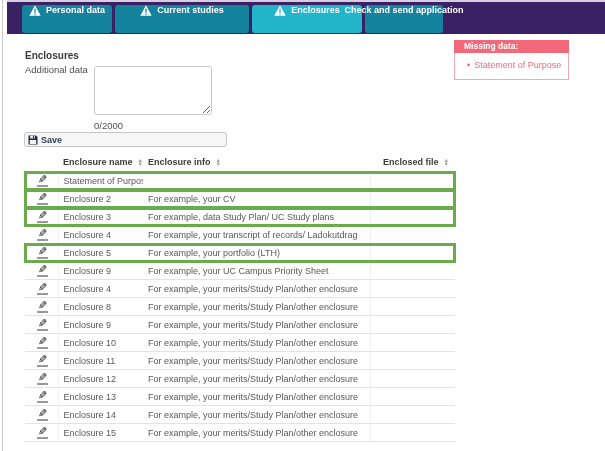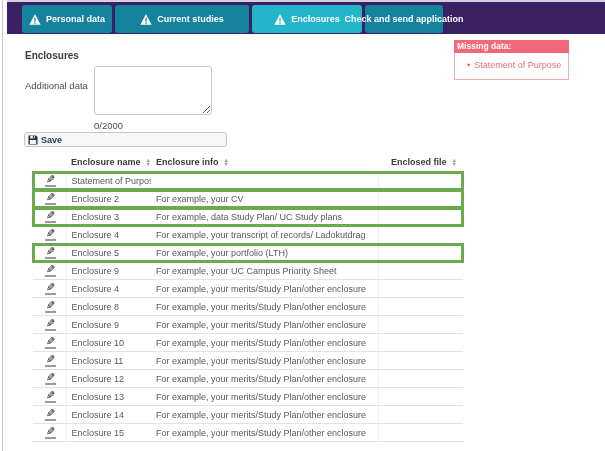--- a/index.html
+++ b/index.html
@@ -17,61 +17,61 @@
   .edge-line{position:absolute;left:2px;top:0;width:1px;height:451px;background:#c9c9c9;}
 
   
   .navbar{
     position:absolute;left:7px;top:2px;width:598px;height:32px;
     background:var(--purple);display:flex;align-items:flex-end;
     padding:0 0 1px 15px;gap:3px;
   }
   .tab{
     height:28px;background:var(--teal);color:#fff;
-    display:flex;align-items:center;justify-content:center;gap:5px;
+    display:flex;align-items:flex-start;justify-content:center;gap:5px;
     font-size:9px;font-weight:bold;border-radius:3px;cursor:pointer;
     white-space:nowrap;flex:0 0 auto;
   }
   .tab.active{background:var(--cyan);}
   .tab:nth-child(1){width:90px;}
   .tab:nth-child(2){width:134px;}
   .tab:nth-child(3){width:110px;}
   .tab:nth-child(4){width:78px;}
   .tab:nth-child(5){width:112px;}
   .tab .warn-ex{fill:var(--teal);}
   .tab.active .warn-ex{fill:var(--cyan);}
 
   
   .section-heading{position:absolute;left:25px;top:50px;font-size:10px;font-weight:bold;color:#3b3b3b;}
-  .add-label{position:absolute;left:25px;top:80px;font-size:9.5px;color:#4f4f4f;}
+  .add-label{position:absolute;left:25px;top:64px;font-size:9.5px;color:#4f4f4f;}
   .add-textarea{
     position:absolute;left:94px;top:66px;width:118px;height:49px;
     border:1px solid #c9c9c9;border-radius:3px;resize:both;
     font-family:"Liberation Sans",sans-serif;font-size:9px;color:#444;background:#fff;
   }
   .char-counter{position:absolute;left:94px;top:120px;font-size:9.5px;color:#4f4f4f;}
   .save-btn{
     position:absolute;left:24px;top:132px;width:203px;height:15px;
     background:#f6f6f6;border:1px solid #c6c6c6;border-radius:3px;
     display:flex;align-items:center;gap:3px;padding:0 3px;cursor:pointer;
     font-family:"Liberation Sans",sans-serif;font-size:9px;font-weight:bold;color:#2e3f50;
   }
 
   
   .missing-panel{position:absolute;left:454px;top:40px;width:115px;}
   .missing-header{
     background:var(--red);color:#fff;font-size:8.5px;font-weight:bold;
-    padding:2px 3px;height:13px;line-height:9px;
+    padding:2px 10px;height:13px;line-height:9px;
   }
   .missing-body{border:1px solid var(--red-border);border-top:none;background:#fff;padding:7px 4px 9px 12px;}
   .missing-item{display:flex;align-items:center;gap:4px;font-size:9px;color:var(--red-text);}
   .missing-item .dot{color:#e8566b;font-size:9px;}
 
   
-  .enc-table-wrap{position:absolute;left:33px;top:154px;width:430px;}
+  .enc-table-wrap{position:absolute;left:25px;top:154px;width:430px;}
   table{width:430px;border-collapse:collapse;table-layout:fixed;}
   th{font-size:9px;font-weight:bold;color:#3d3d3d;text-align:left;padding:3px 0 4px 5px;white-space:nowrap;}
   th .th-inner{display:inline-flex;align-items:center;}
   .sort{display:inline-flex;flex-direction:column;align-items:center;margin-left:5px;color:#9b9b9b;font-size:5.5px;line-height:4px;font-style:normal;}
   td{
     font-size:9px;color:#595959;height:18px;padding-left:5px;
     border-bottom:1px solid #e3e3e3;white-space:nowrap;overflow:hidden;
     background:#fff;
   }
   tbody tr:first-child td{border-top:1px solid #e3e3e3;}

